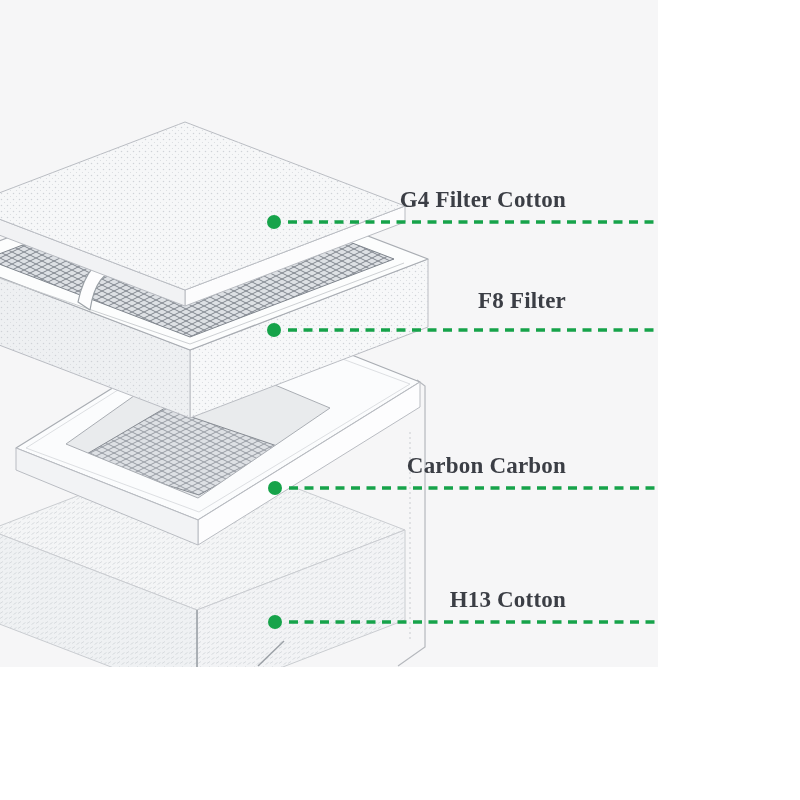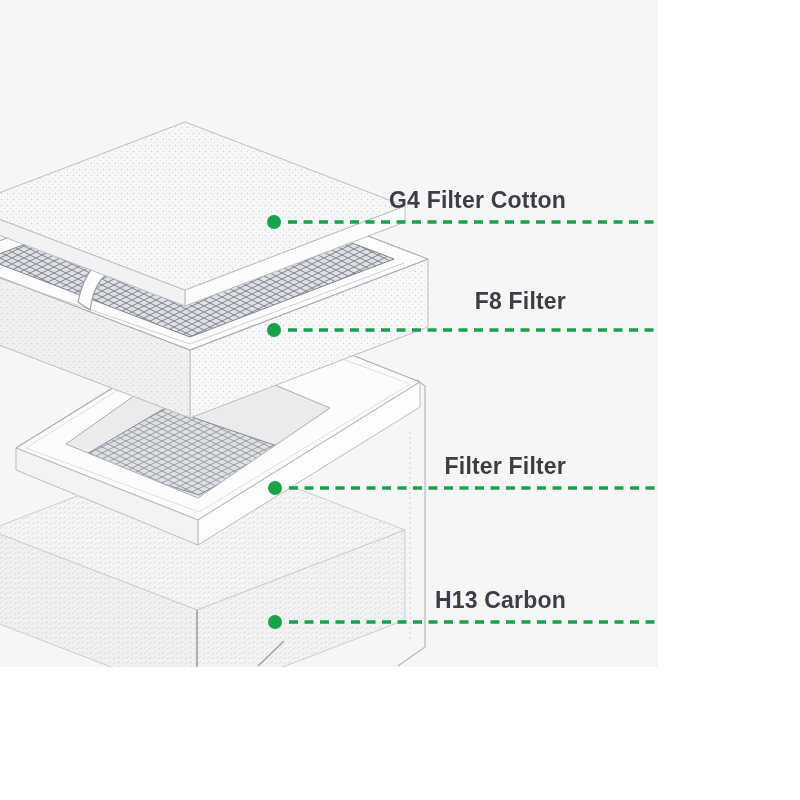--- a/index.html
+++ b/index.html
@@ -1,21 +1,21 @@
 <!DOCTYPE html>
 <html><head>
 <meta charset="utf-8">
 <style>
   html,body{margin:0;padding:0;background:#ffffff;}
   #stage{
     position:relative;
     width:658px;height:800px;
     overflow:hidden;
     background:#ffffff;
-    font-family:Liberation Sans, sans-serif;
+    font-family:Liberation Serif, serif;
   }
   #illustration{position:absolute;left:0;top:0;}
   .label{
     position:absolute;
     right:92px;
     white-space:nowrap;
     font-size:23px;
     font-weight:700;
     letter-spacing:0.2px;
     color:#3b3e45;
@@ -118,16 +118,16 @@
 
       <line x1="289" y1="622" x2="708" y2="622" stroke="#16a34a" stroke-width="3.5" stroke-dasharray="9 6.5"></line>
       <circle cx="275" cy="622" r="7" fill="#16a34a"></circle>
     </g>
 
     <rect x="0" y="667" width="800" height="133" fill="#ffffff"></rect>
   </svg>
 
   <div class="label" style="top:186px">G4 Filter Cotton</div>
   <div class="label" style="top:287px">F8 Filter</div>
-  <div class="label" style="top:452px">Filter Filter</div>
-  <div class="label" style="top:586px">H13 Carbon</div>
+  <div class="label" style="top:452px">Carbon Carbon</div>
+  <div class="label" style="top:586px">H13 Cotton</div>
 
 </div>
 
 </body></html>

